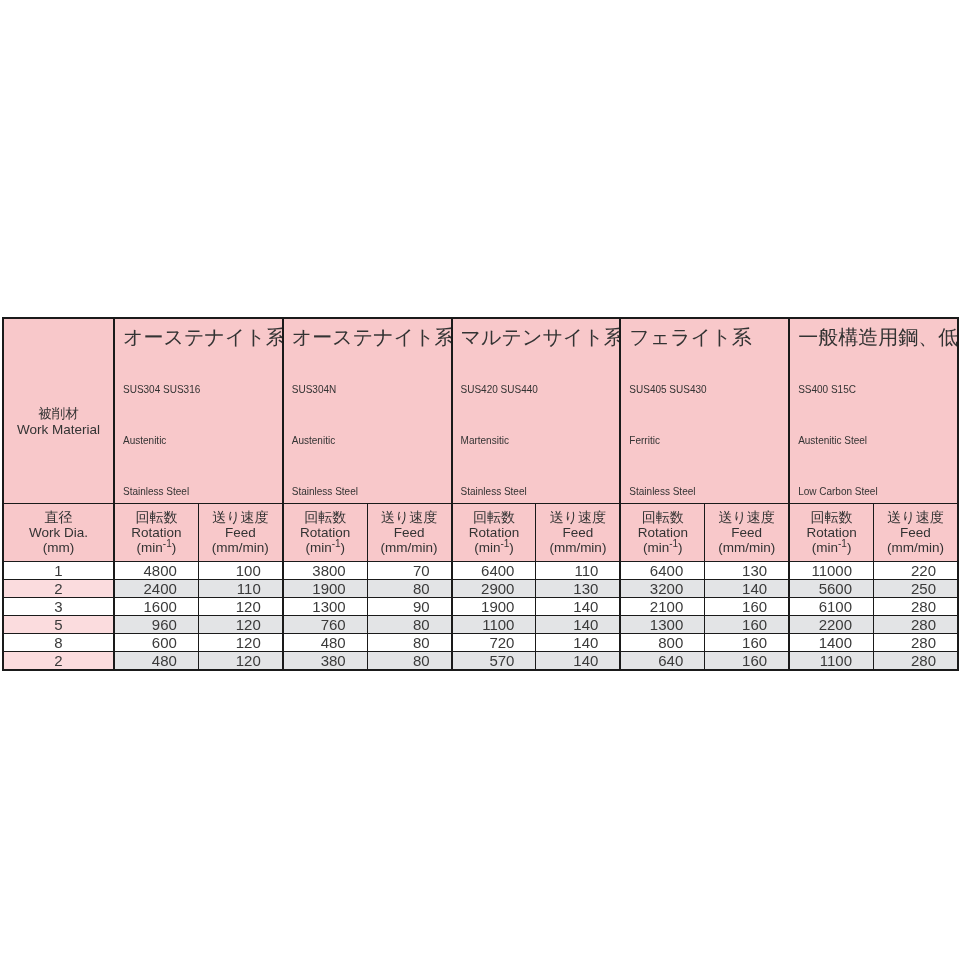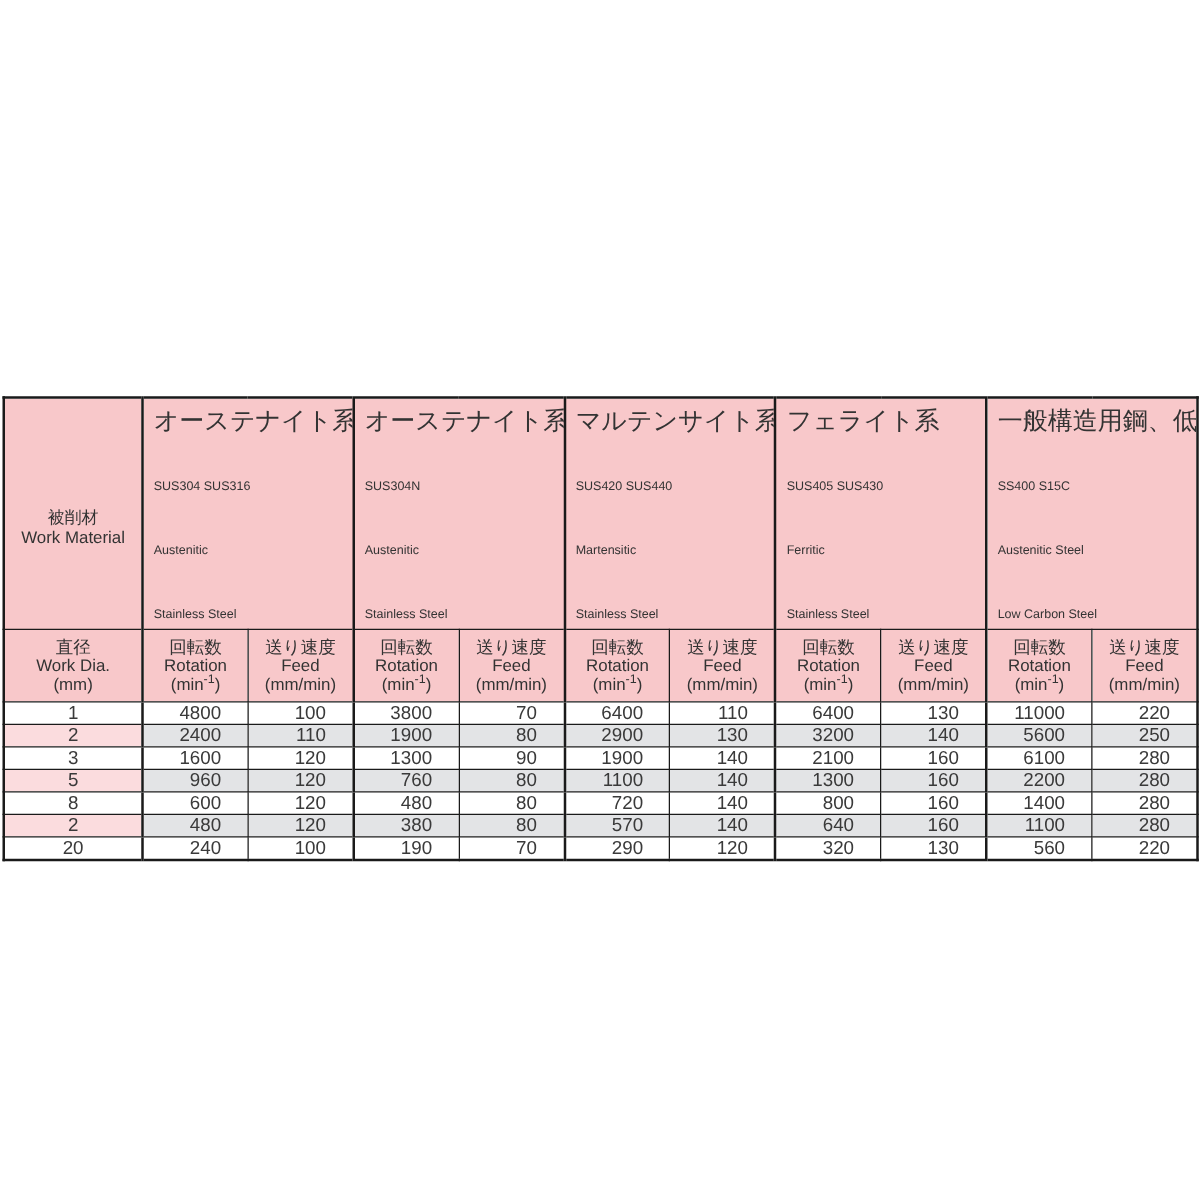--- a/index.html
+++ b/index.html
@@ -245,28 +245,15 @@
           <td class="val-cell">120</td>
           <td class="val-cell gs">380</td>
           <td class="val-cell">80</td>
           <td class="val-cell gs">570</td>
           <td class="val-cell">140</td>
           <td class="val-cell gs">640</td>
           <td class="val-cell">160</td>
           <td class="val-cell gs">1100</td>
           <td class="val-cell">280</td>
         </tr>
-        <tr>
-          <th class="dia-cell">20</th>
-          <td class="val-cell gs">240</td>
-          <td class="val-cell">100</td>
-          <td class="val-cell gs">190</td>
-          <td class="val-cell">70</td>
-          <td class="val-cell gs">290</td>
-          <td class="val-cell">120</td>
-          <td class="val-cell gs">320</td>
-          <td class="val-cell">130</td>
-          <td class="val-cell gs">560</td>
-          <td class="val-cell">220</td>
-        </tr>
       </tbody>
   </table>
 </div>
 
 </body></html>

